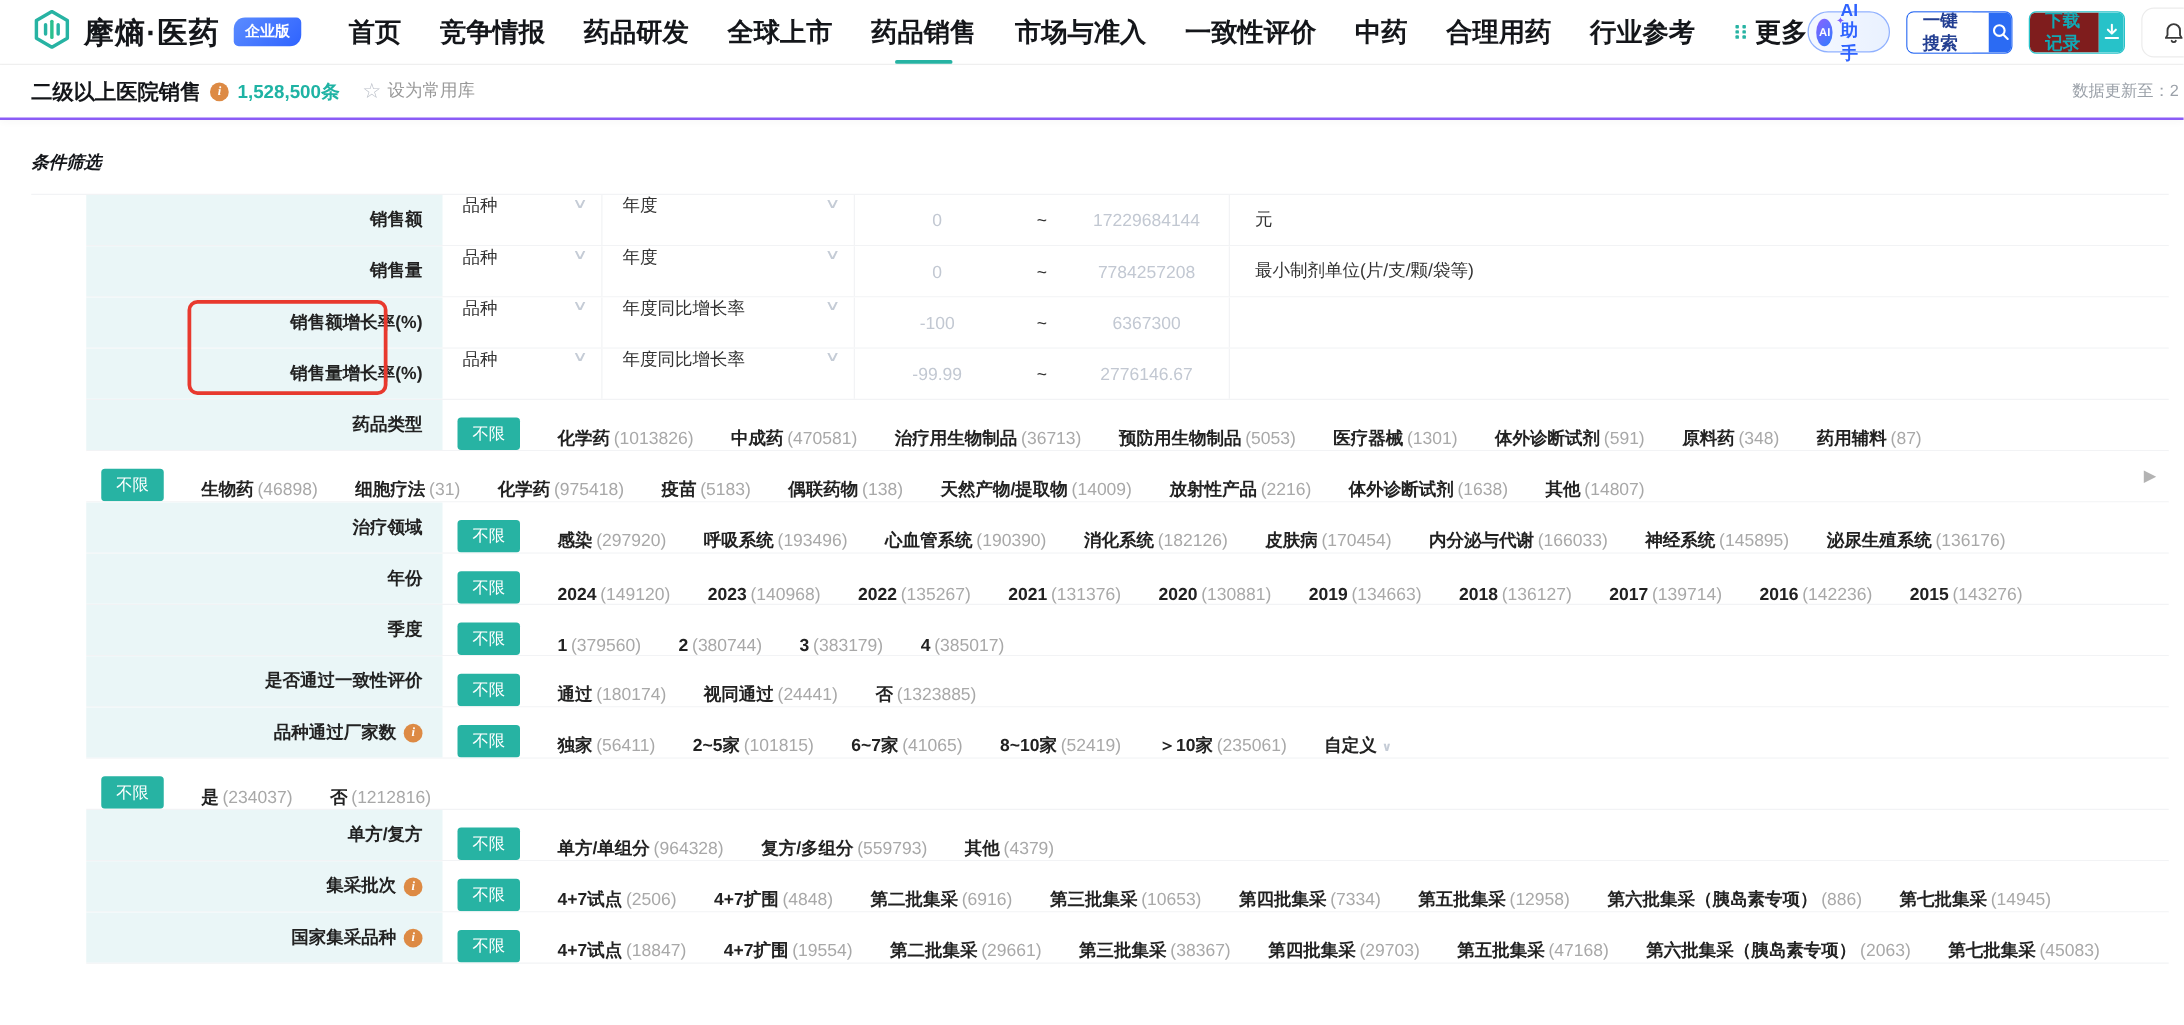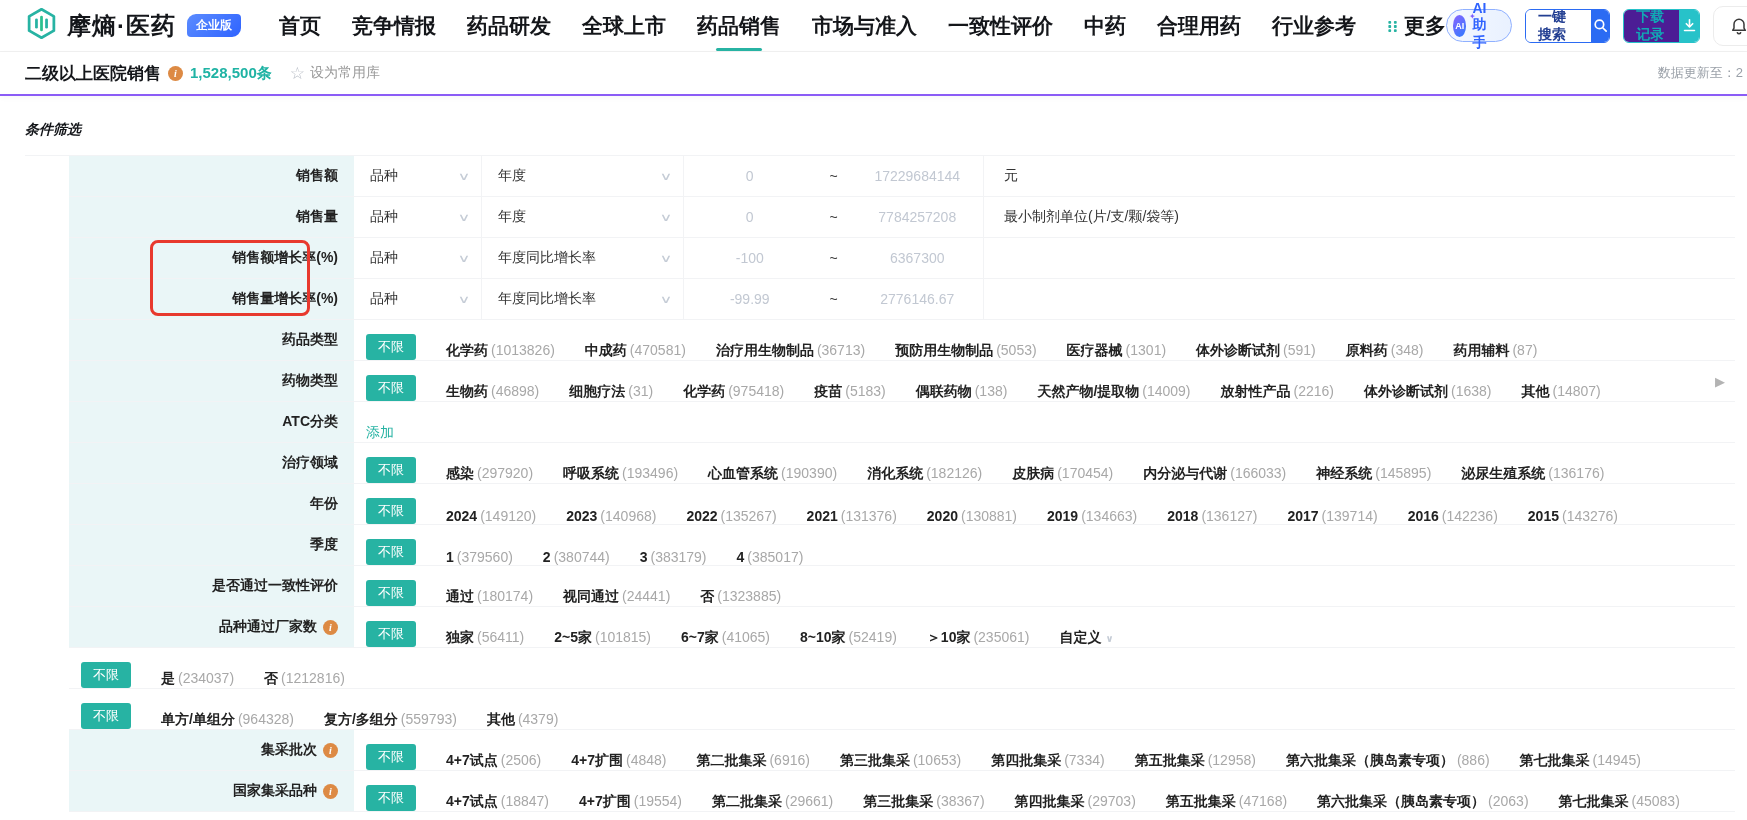--- a/index.html
+++ b/index.html
@@ -26,21 +26,21 @@
   .ai-logo { width:22px; height:22px; border-radius:50%; display:flex; align-items:center;
     justify-content:center; background:linear-gradient(135deg,#8a63ff,#2f7cff); color:#fff;
     font-size:9px; font-weight:700; }
   .ai-spark { position:absolute; left:22px; top:2px; color:#7b5cff; font-size:8px; }
   .ai-label { color:#2f63ff; font-weight:700; font-size:14px; }
   .split-btn { display:flex; height:34px; border-radius:6px; overflow:hidden; cursor:pointer; }
   .split-btn.blue { border:1.5px solid #2b6bf3;gap:13px; }
   .split-btn.teal { border:1.5px solid #27c2c9; }
   .split-text { display:flex; align-items:center; padding:0 12px; font-size:14px; font-weight:600; }
   .split-btn.blue .split-text { background:#fff; color:#233f92; }
-  .split-btn.teal .split-text { background:#4c1d95; color:#11a9b5; }
+  .split-btn.teal .split-text { background:#7f1d1d; color:#11a9b5; }
   .split-ic { width:36px; display:flex; align-items:center; justify-content:center; }
   .split-btn.blue .split-ic { background:#2b6bf3; }
   .split-btn.teal .split-ic { background:#27c2c9; }
   .icon-group { display:flex; align-items:center; height:40px; padding:0 15px; gap:13px;
     border:1px solid #ececec; border-radius:10px; background:#fff; }
   .icon-divider { width:1px; height:16px; background:#e3e3e3; }
   .tool-ic { display:flex; align-items:center; cursor:pointer; }
 
   
   .subheader { display:flex; align-items:center; height:44px; padding:0 4px 0 25px;
@@ -55,21 +55,21 @@
   .sh-fav { margin-left:5px; color:#999; font-size:14px; cursor:pointer; }
   .sh-update { margin-left:auto; color:#9aa0a8; font-size:13px; }
 
   
   .section-title { margin:25px 0 16px 25px; font-size:14px; font-weight:700; color:#14161a;font-style:italic; }
   .ftable { position:relative; margin:0 12px 0 25px; border-top:1px solid #f2f3f5;padding-left:44px; }
   .frow { display:flex; align-items:stretch; height:41px; border-bottom:1px solid #f2f3f5; background:#fff; }
   .flabel { width:285px; flex-shrink:0; background:#eaf6f7; display:flex; align-items:center;
     justify-content:flex-end; gap:6px; padding-right:16px; font-size:14px; font-weight:600; color:#222;
     white-space:nowrap; }
-  .fdd { width:128px; flex-shrink:0; display:flex; align-items:center; justify-content:space-between;
+  .fdd { width:128px; flex-shrink:0; display:flex; justify-content:space-between;
     padding:0 13px 0 16px; border-right:1px solid #f2f3f5; font-size:14px; color:#333; cursor:pointer; }
   .fdd.wide { width:202px; }
   .chev { color:#c5ccd6; font-size:11px; transform:scaleX(1.6); }
   .frange { width:300px; flex-shrink:0; display:flex; align-items:center; border-right:1px solid #f2f3f5; }
   .rin { flex:1; text-align:center; font-size:14px; color:#c2c8d2; cursor:text; }
   .rsep { width:36px; text-align:center; color:#333; font-size:14px; }
   .funit { flex:1; display:flex; align-items:center; padding-left:20px; font-size:14px; color:#333; }
   .fopts { flex:1; display:flex; align-items:flex-end; padding-left:12px; padding-right:34px; gap:30px;
     position:relative; overflow:hidden; }
   .unl { background:#27b3a3; color:#fff; font-size:13px; padding:4px 12px; border-radius:3px;
@@ -266,47 +266,36 @@
         <span class="opt"><span>中成药</span><span class="cnt">(470581)</span></span>
         <span class="opt"><span>治疗用生物制品</span><span class="cnt">(36713)</span></span>
         <span class="opt"><span>预防用生物制品</span><span class="cnt">(5053)</span></span>
         <span class="opt"><span>医疗器械</span><span class="cnt">(1301)</span></span>
         <span class="opt"><span>体外诊断试剂</span><span class="cnt">(591)</span></span>
         <span class="opt"><span>原料药</span><span class="cnt">(348)</span></span>
         <span class="opt"><span>药用辅料</span><span class="cnt">(87)</span></span>
       </div>
     </div>
     <div class="frow">
-      <div class="flabel">
-        <span>药物类型</span>
-      </div>
       <div class="fopts">
         <span class="unl">不限</span>
         <span class="opt"><span>生物药</span><span class="cnt">(46898)</span></span>
         <span class="opt"><span>细胞疗法</span><span class="cnt">(31)</span></span>
         <span class="opt"><span>化学药</span><span class="cnt">(975418)</span></span>
         <span class="opt"><span>疫苗</span><span class="cnt">(5183)</span></span>
         <span class="opt"><span>偶联药物</span><span class="cnt">(138)</span></span>
         <span class="opt"><span>天然产物/提取物</span><span class="cnt">(14009)</span></span>
         <span class="opt"><span>放射性产品</span><span class="cnt">(2216)</span></span>
         <span class="opt"><span>体外诊断试剂</span><span class="cnt">(1638)</span></span>
         <span class="opt"><span>其他</span><span class="cnt">(14807)</span></span>
         <span class="row-arrow">▶</span>
       </div>
     </div>
     <div class="frow">
       <div class="flabel">
-        <span>ATC分类</span>
-      </div>
-      <div class="fopts">
-        <span class="add-link">添加</span>
-      </div>
-    </div>
-    <div class="frow">
-      <div class="flabel">
         <span>治疗领域</span>
       </div>
       <div class="fopts">
         <span class="unl">不限</span>
         <span class="opt"><span>感染</span><span class="cnt">(297920)</span></span>
         <span class="opt"><span>呼吸系统</span><span class="cnt">(193496)</span></span>
         <span class="opt"><span>心血管系统</span><span class="cnt">(190390)</span></span>
         <span class="opt"><span>消化系统</span><span class="cnt">(182126)</span></span>
         <span class="opt"><span>皮肤病</span><span class="cnt">(170454)</span></span>
         <span class="opt"><span>内分泌与代谢</span><span class="cnt">(166033)</span></span>
@@ -371,20 +360,23 @@
       </div>
     </div>
     <div class="frow">
       <div class="fopts">
         <span class="unl">不限</span>
         <span class="opt"><span>是</span><span class="cnt">(234037)</span></span>
         <span class="opt"><span>否</span><span class="cnt">(1212816)</span></span>
       </div>
     </div>
     <div class="frow">
+      <div class="flabel">
+        <span>单方/复方</span>
+      </div>
       <div class="fopts">
         <span class="unl">不限</span>
         <span class="opt"><span>单方/单组分</span><span class="cnt">(964328)</span></span>
         <span class="opt"><span>复方/多组分</span><span class="cnt">(559793)</span></span>
         <span class="opt"><span>其他</span><span class="cnt">(4379)</span></span>
       </div>
     </div>
     <div class="frow">
       <div class="flabel">
         <span>集采批次</span>

